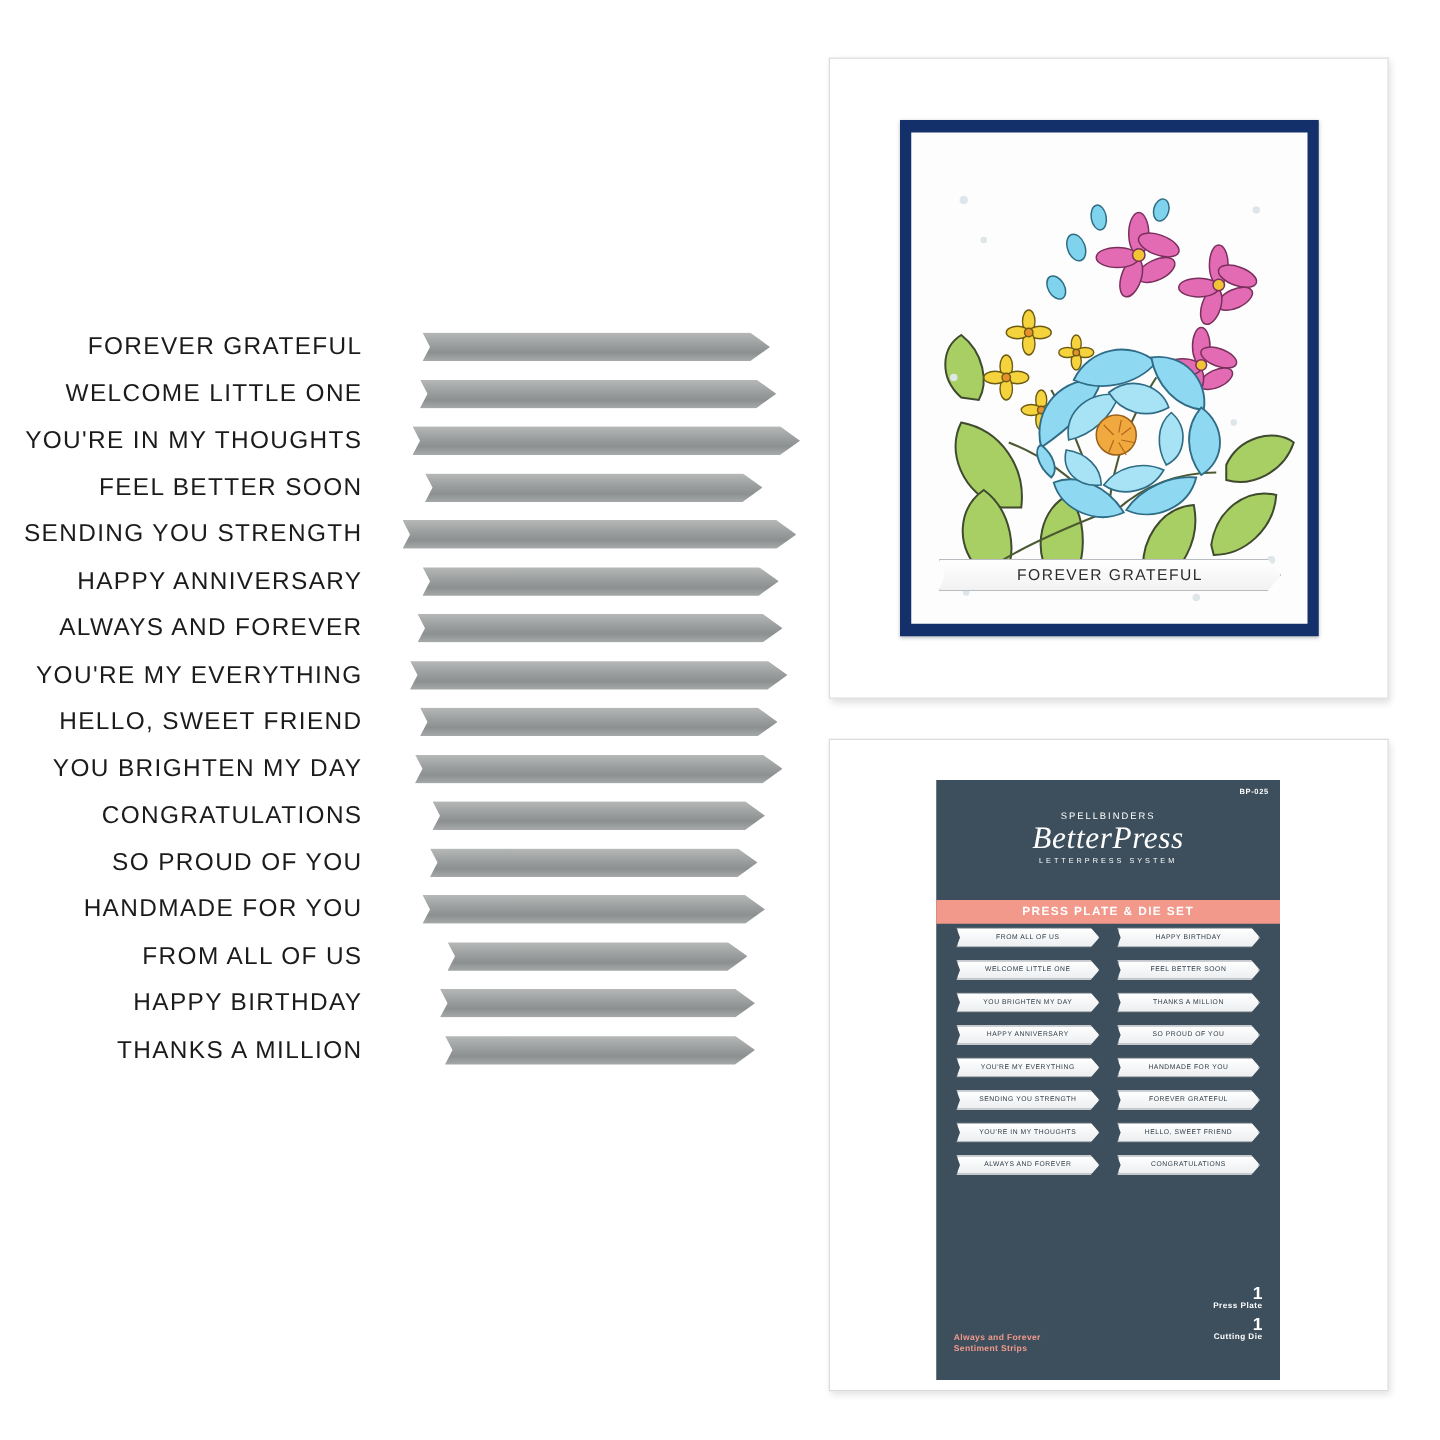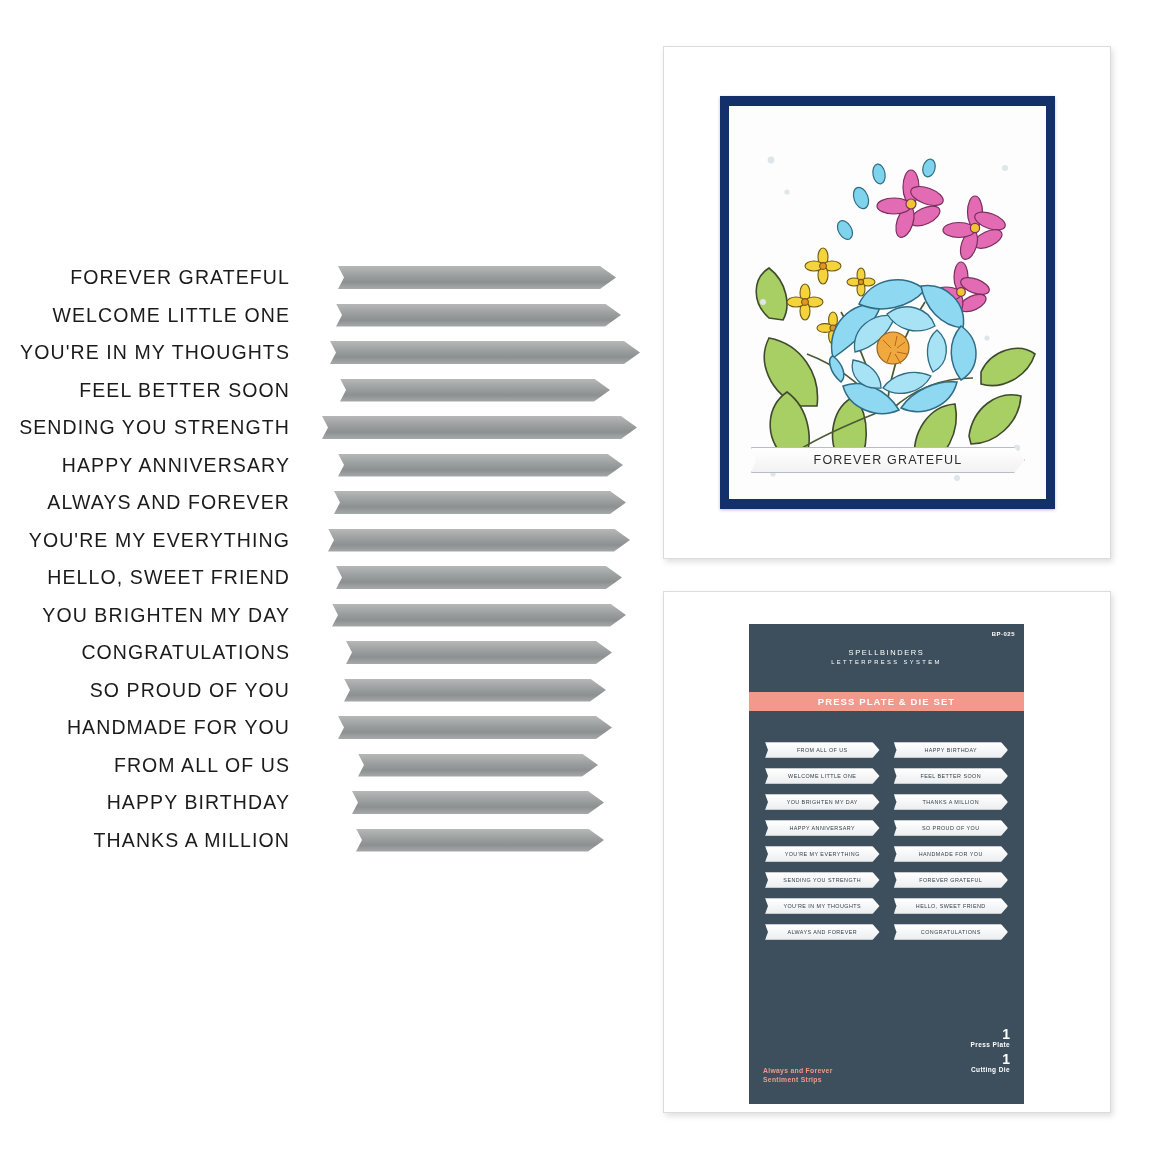--- a/index.html
+++ b/index.html
@@ -121,21 +121,21 @@
     font-family: "Liberation Serif", serif;
     font-size: 25px;
     font-style: italic;
     letter-spacing: .5px;
     margin-top: 1px;
     line-height: 26px;
   }
   #brand-sub { font-size: 5.8px; letter-spacing: 2.4px; margin-top: 2px; }
   #pack-banner {
     position: absolute;
-    left: 0; right: 0; top: 68px;
+    left: 0; right: 0; top: 96px;
     height: 19px;
     background: #f2998c;
     display: flex;
     align-items: center;
     justify-content: center;
   }
   #pack-banner-text {
     font-size: 9.5px;
     font-weight: bold;
     letter-spacing: 1.1px;
@@ -389,20 +389,21 @@
     </div>
   </div>
 </div>
 
 <div class="photo-frame" id="pack-photo">
   <div id="pack-inner">
     <div id="pack-code">BP-025</div>
 
     <div id="brand-block">
       <div id="brand-top">SPELLBINDERS</div>
+      <div id="brand-main">BetterPress</div>
       <div id="brand-sub">LETTERPRESS SYSTEM</div>
     </div>
 
     <div id="pack-banner">
       <span id="pack-banner-text">PRESS PLATE &amp; DIE SET</span>
     </div>
 
     <div id="plate-grid">
         <div class="plate-strip">
           <span>FROM ALL OF US</span>

